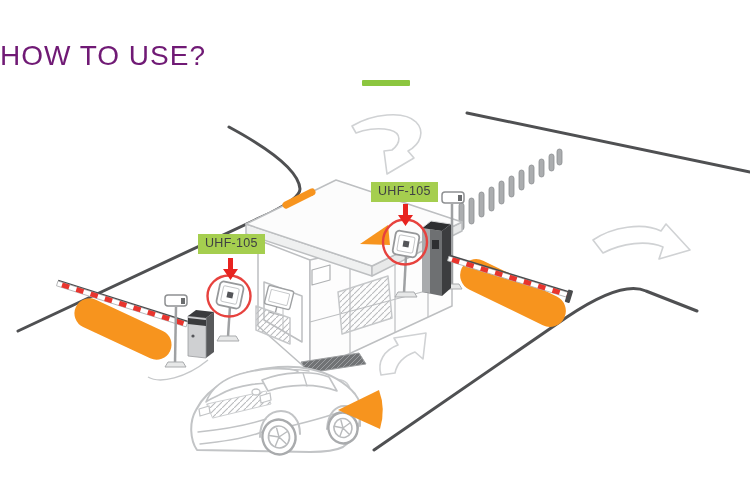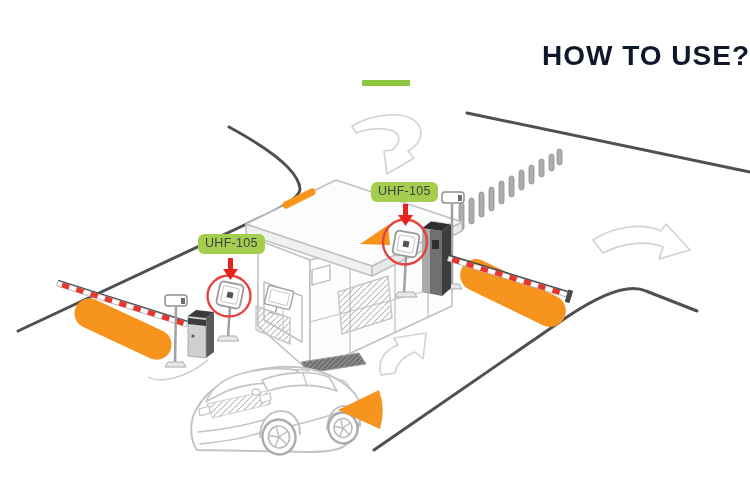--- a/index.html
+++ b/index.html
@@ -1,30 +1,30 @@
 <!DOCTYPE html>
 <html><head>
 <meta charset="utf-8">
 <style>
   html,body{margin:0;padding:0;background:#ffffff;}
   .canvas{
     position:relative;width:750px;height:492px;background:#ffffff;overflow:hidden;
     font-family:"Liberation Sans",sans-serif;
   }
   .page-title{
-    position:absolute;left:0;top:40px;width:750px;text-align:right;
-    font-size:28px;font-weight:700;letter-spacing:1px;color:#0f172a;margin:0;
+    position:absolute;left:0;top:40px;width:750px;text-align:left;
+    font-size:28px;font-weight:400;letter-spacing:1px;color:#701a75;margin:0;
   }
   .title-underline{
     position:absolute;left:362px;top:80px;width:48px;height:5.5px;background:#8CC63F;border-radius:1px;
   }
   .diagram-svg{position:absolute;left:0;top:0;}
   .uhf-label{
     position:absolute;background:#A5CE4F;color:#3F4043;
-    font-size:12.5px;line-height:1.25;padding:2px 7px;border-radius:6px;
+    font-size:12.5px;line-height:1.25;padding:2px 7px;border-radius:0;
     letter-spacing:.3px;white-space:nowrap;
   }
   .uhf-label.left{left:198px;top:234px;}
   .uhf-label.right{left:371px;top:182px;}
 </style>
 </head>
 <body>
 
 <div class="canvas">
 

